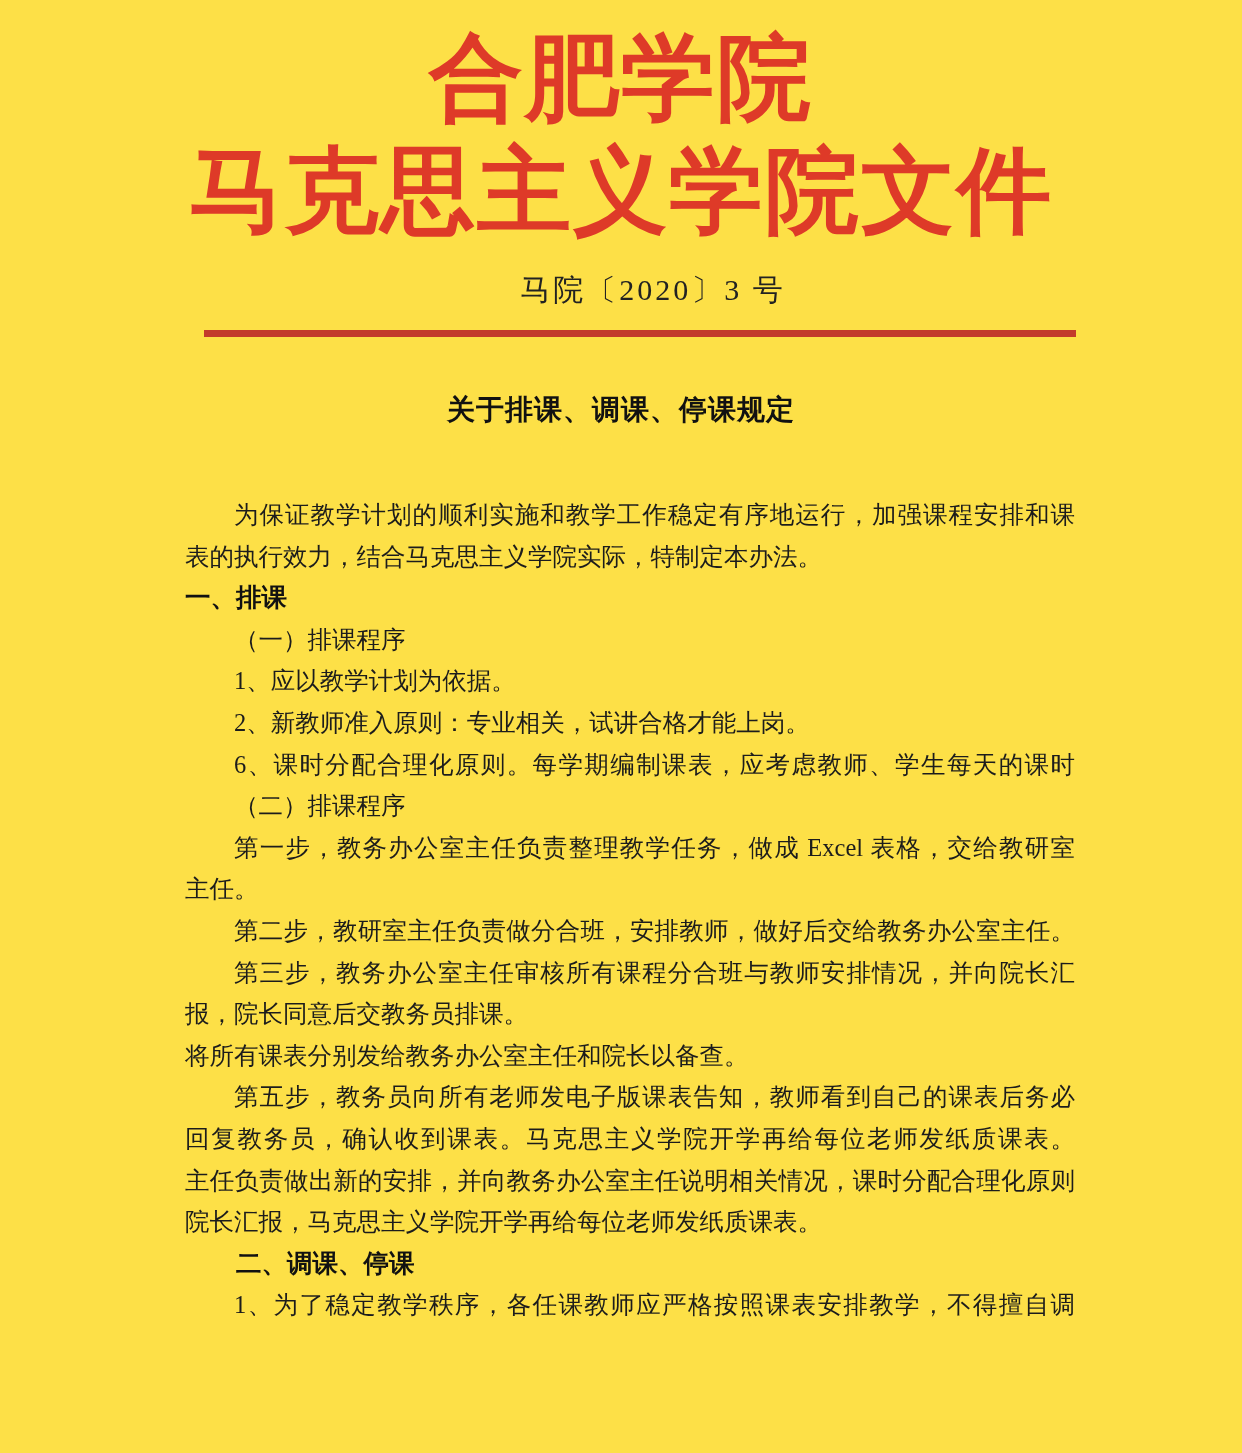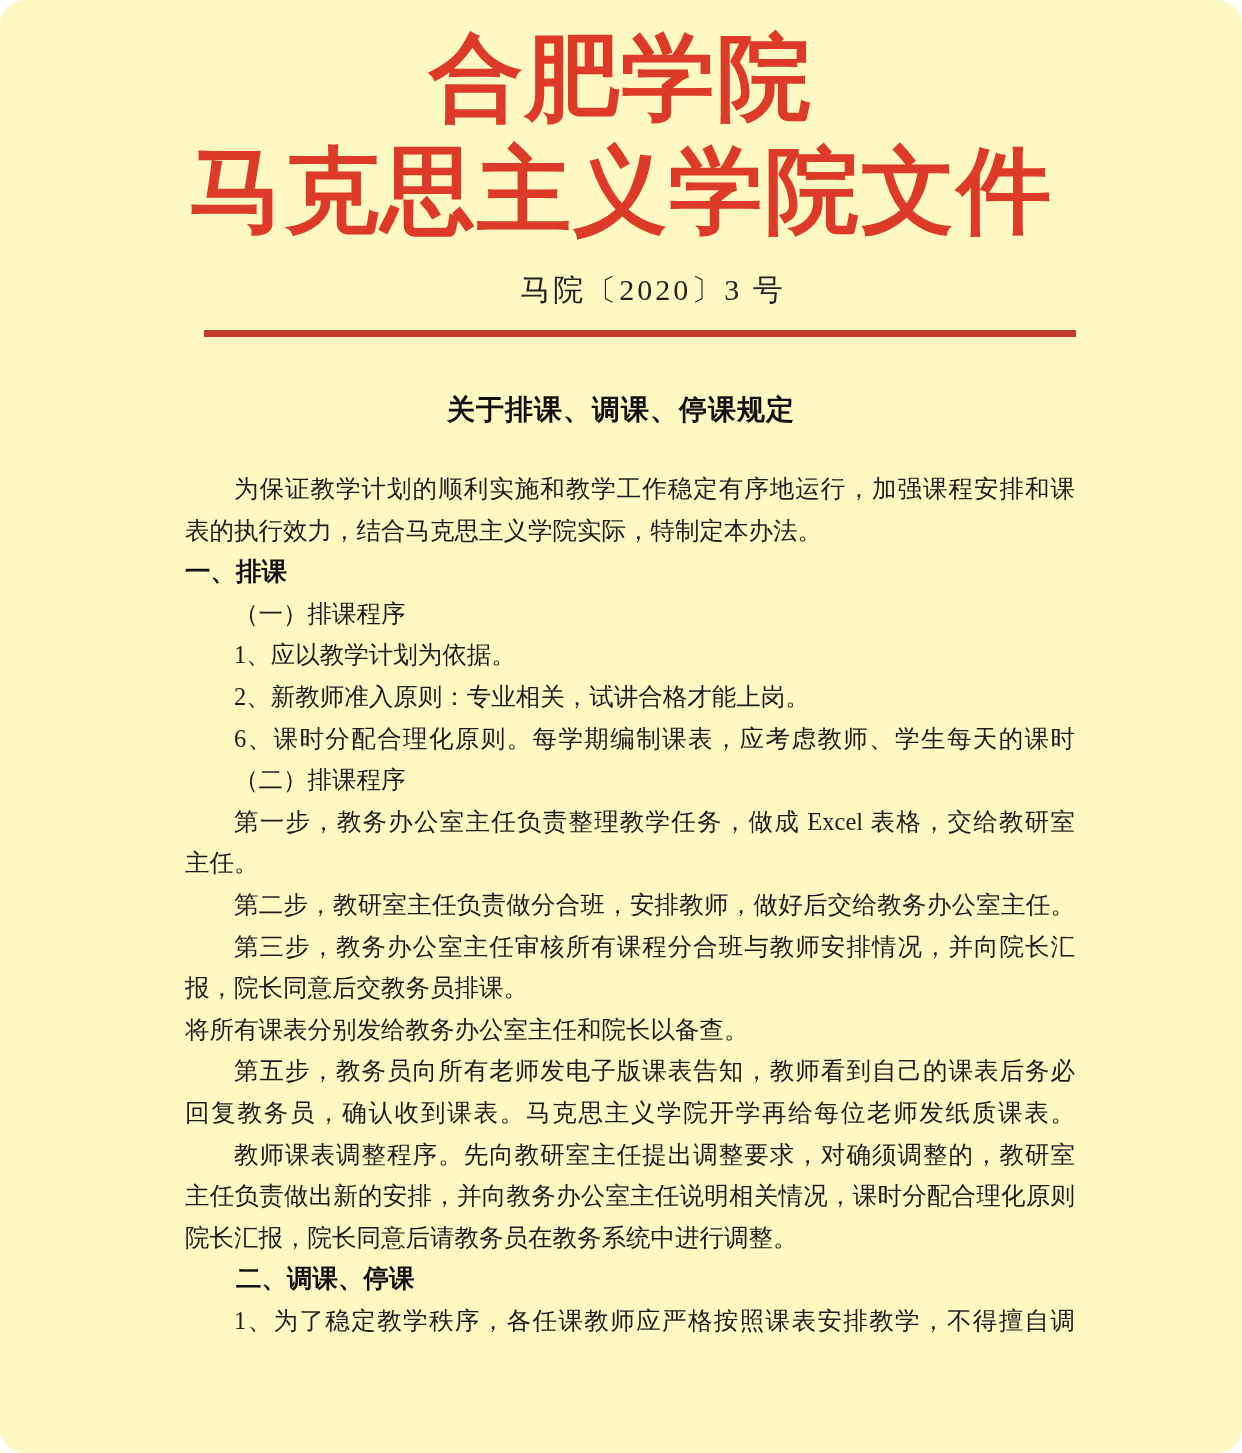--- a/index.html
+++ b/index.html
@@ -45,40 +45,40 @@
     text-align: center;
     font-family: "Liberation Sans", "DejaVu Sans", sans-serif;
     font-weight: 700;
     font-size: 28px;
     line-height: 44px;
     letter-spacing: 1px;
     color: #111;
   }
   .body-block {
     position: absolute;
-    top: 468px; left: 185px;
+    top: 494px; left: 185px;
     width: 890px;
     font-size: 24.5px;
     line-height: 41.6px;
     text-align: left;
   }
   .line { min-height: 41.6px; }
   .line.indent { text-indent: 2em; }
   .line.fill { text-align: justify; text-align-last: justify; }
   .line.hd {
     font-family: "Liberation Sans", "DejaVu Sans", sans-serif;
     font-weight: 700;
     font-size: 25.5px;
     color: #111;
   }
 </style>
 </head>
 <body>
 
-<div class="doc" style="background: #fef9c3; border-radius: 25px;">
+<div class="doc" style="background: #fde047;">
   <div class="org-line org-line1" style="color: rgb(222, 58, 40);">合肥学院</div>
   <div class="org-line org-line2" style="color: rgb(222, 58, 40);">马克思主义学院文件</div>
   <div class="doc-number">马院〔2020〕3 号</div>
   <div class="red-rule" style="background: rgb(195, 59, 43);"></div>
   <div class="doc-title">关于排课、调课、停课规定</div>
   <div class="body-block" style="color: rgb(28, 28, 28);">
       <div class="line indent fill">为保证教学计划的顺利实施和教学工作稳定有序地运行，加强课程安排和课</div>
       <div class="line">表的执行效力，结合马克思主义学院实际，特制定本办法。</div>
       <div class="line hd">一、排课</div>
       <div class="line indent">（一）排课程序</div>
@@ -87,19 +87,18 @@
       <div class="line indent fill">6、课时分配合理化原则。每学期编制课表，应考虑教师、学生每天的课时</div>
       <div class="line indent">（二）排课程序</div>
       <div class="line indent fill">第一步，教务办公室主任负责整理教学任务，做成 Excel 表格，交给教研室</div>
       <div class="line">主任。</div>
       <div class="line indent fill">第二步，教研室主任负责做分合班，安排教师，做好后交给教务办公室主任。</div>
       <div class="line indent fill">第三步，教务办公室主任审核所有课程分合班与教师安排情况，并向院长汇</div>
       <div class="line">报，院长同意后交教务员排课。</div>
       <div class="line">将所有课表分别发给教务办公室主任和院长以备查。</div>
       <div class="line indent fill">第五步，教务员向所有老师发电子版课表告知，教师看到自己的课表后务必</div>
       <div class="line fill">回复教务员，确认收到课表。马克思主义学院开学再给每位老师发纸质课表。</div>
-      <div class="line indent fill">教师课表调整程序。先向教研室主任提出调整要求，对确须调整的，教研室</div>
       <div class="line fill">主任负责做出新的安排，并向教务办公室主任说明相关情况，课时分配合理化原则</div>
-      <div class="line">院长汇报，院长同意后请教务员在教务系统中进行调整。</div>
+      <div class="line">院长汇报，马克思主义学院开学再给每位老师发纸质课表。</div>
       <div class="line indent hd">二、调课、停课</div>
       <div class="line indent fill">1、为了稳定教学秩序，各任课教师应严格按照课表安排教学，不得擅自调</div>
     </div>
 </div>
 
 </body></html>

